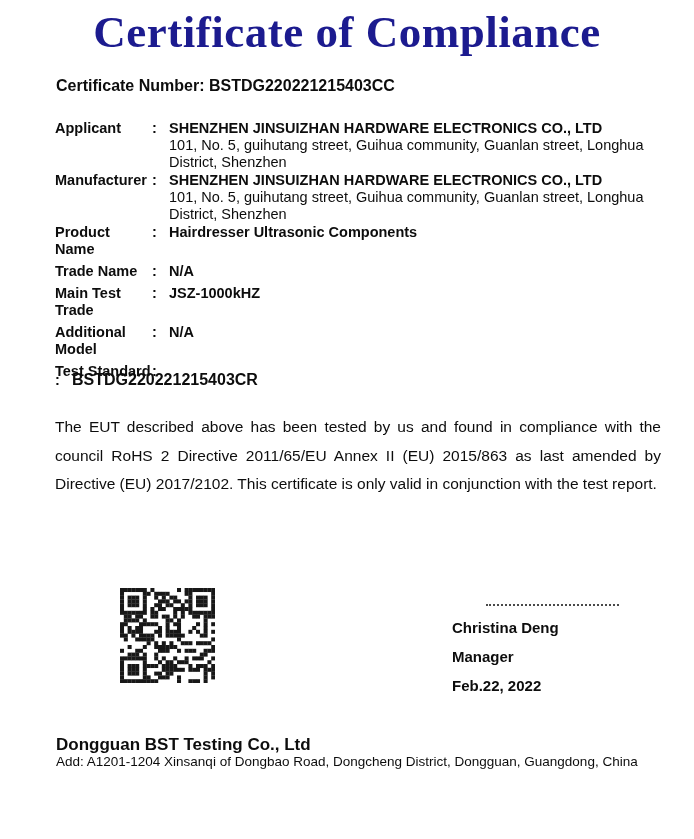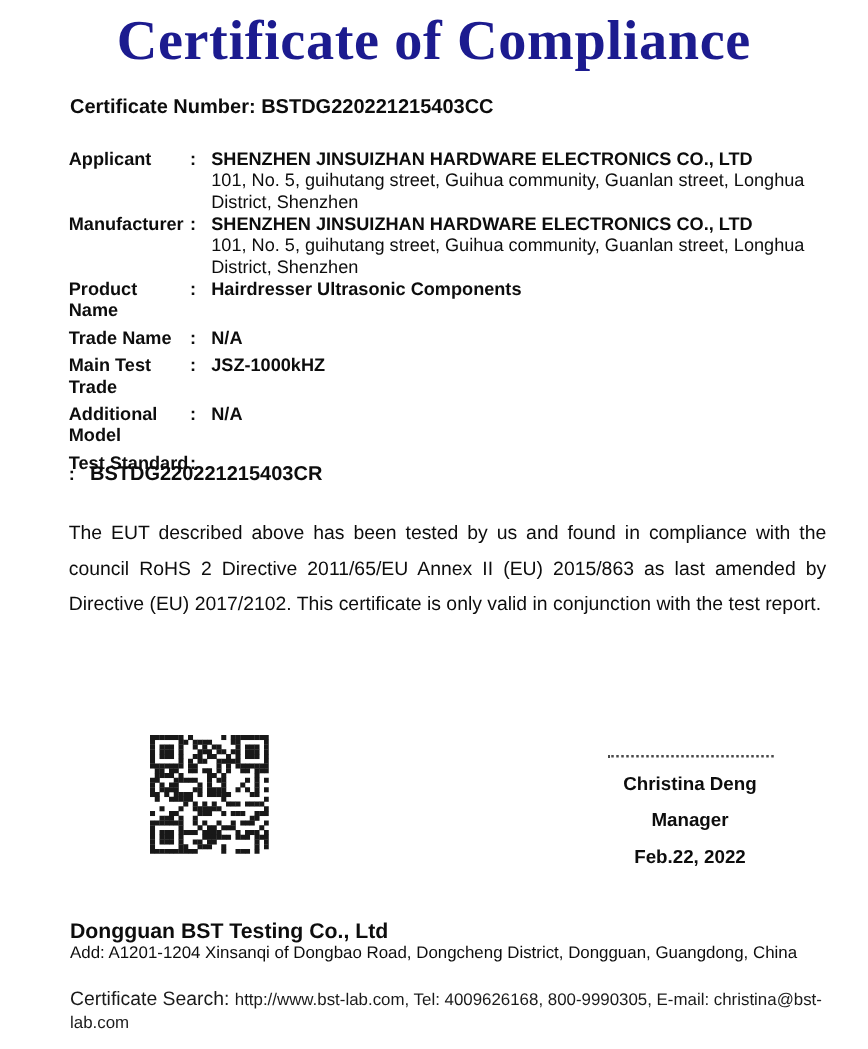--- a/index.html
+++ b/index.html
@@ -67,21 +67,20 @@
     position: absolute;
     left: 263px; top: 612px;
     font-size: 43px;
     font-weight: bold;
     letter-spacing: -0.5px;
   }
   .sig {
     position: absolute;
     left: 452px; top: 604px;
     width: 200px;
-    text-align: center;
   }
   .sig-line {
     width: 133px;
     margin: 0 auto 13px auto;
     border-top: 2px dotted #4a4a4a;
     height: 0;
   }
   .sig-name, .sig-role, .sig-date {
     font-weight: bold;
     font-size: 15px;
@@ -500,18 +499,14 @@
 
   <div class="sig">
     <div class="sig-line"></div>
     <div class="sig-name">Christina Deng</div>
     <div class="sig-role">Manager</div>
     <div class="sig-date">Feb.22, 2022</div>
   </div>
 
   <div class="f-company">Dongguan BST Testing Co., Ltd</div>
   <div class="f-address">Add: A1201-1204 Xinsanqi of Dongbao Road, Dongcheng District, Dongguan, Guangdong, China</div>
-  <div class="f-search">
-    <span>Certificate Search:</span>
-    <span class="val">http://www.bst-lab.com, Tel: 4009626168, 800-9990305, E-mail: christina@bst-lab.com</span>
-  </div>
 
 </div>
 
 </body></html>

